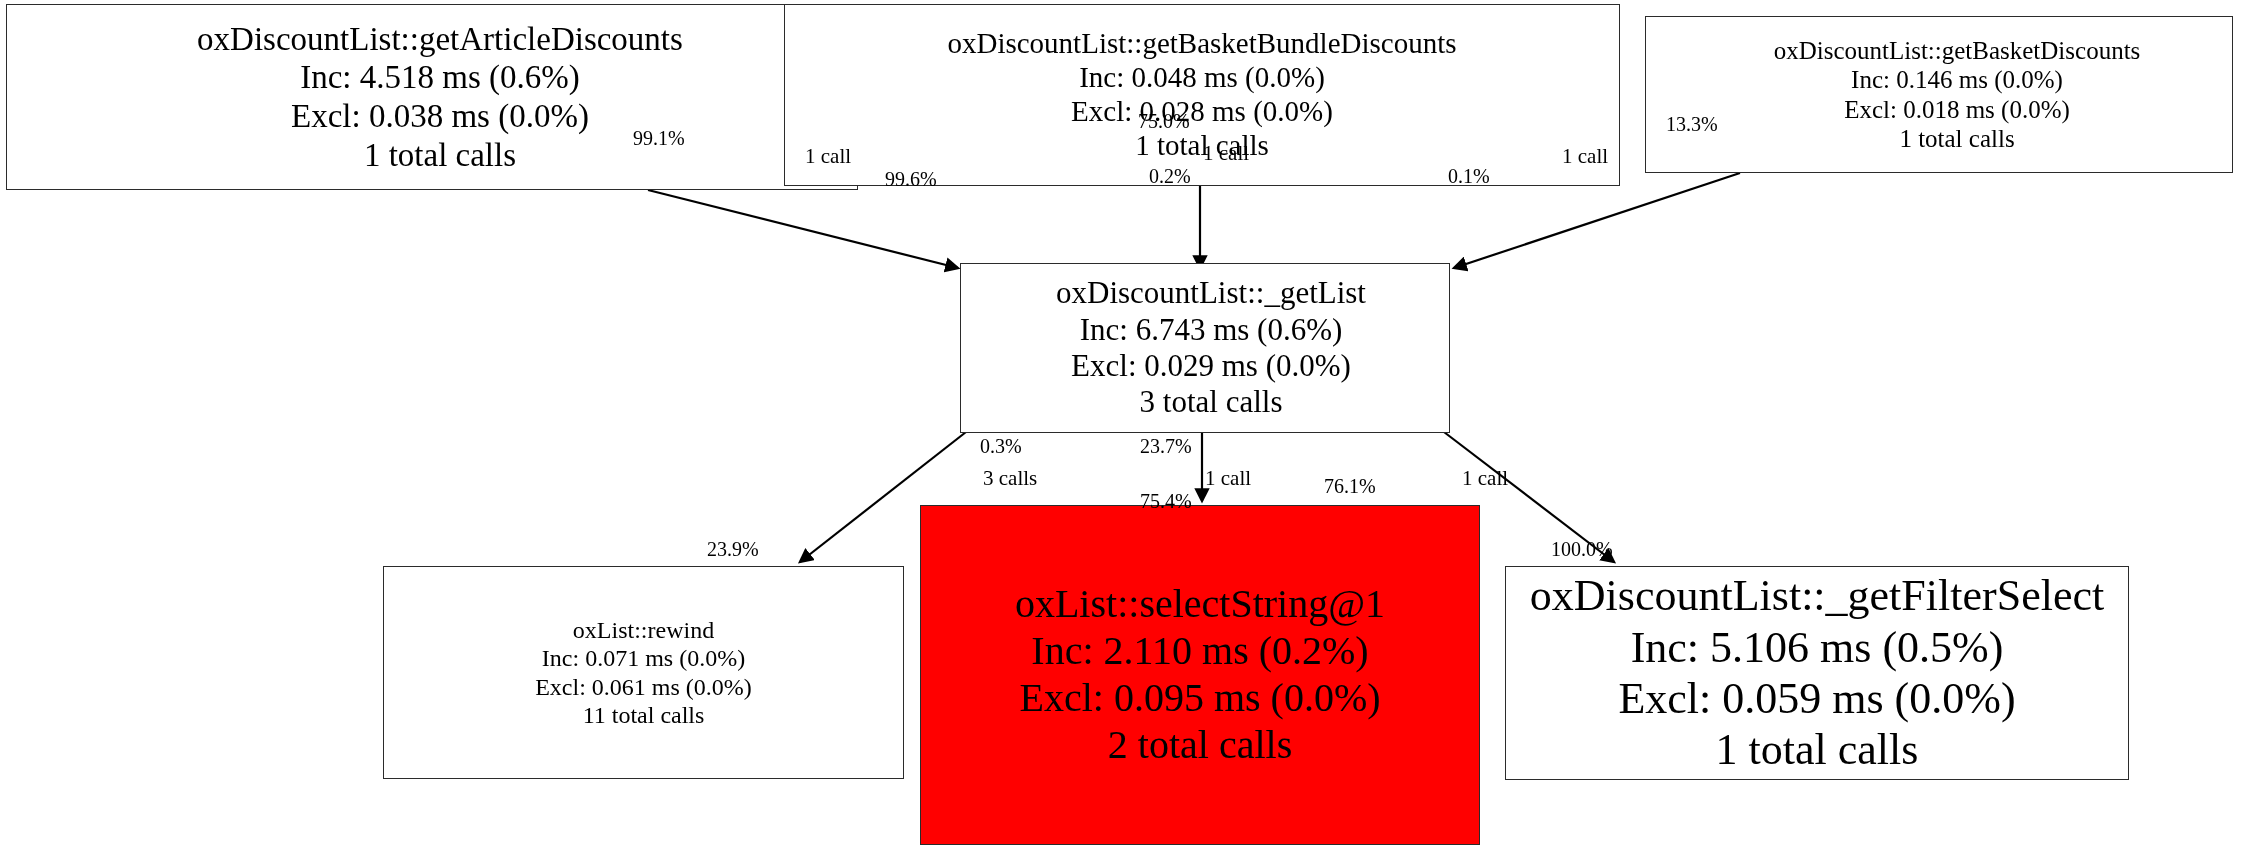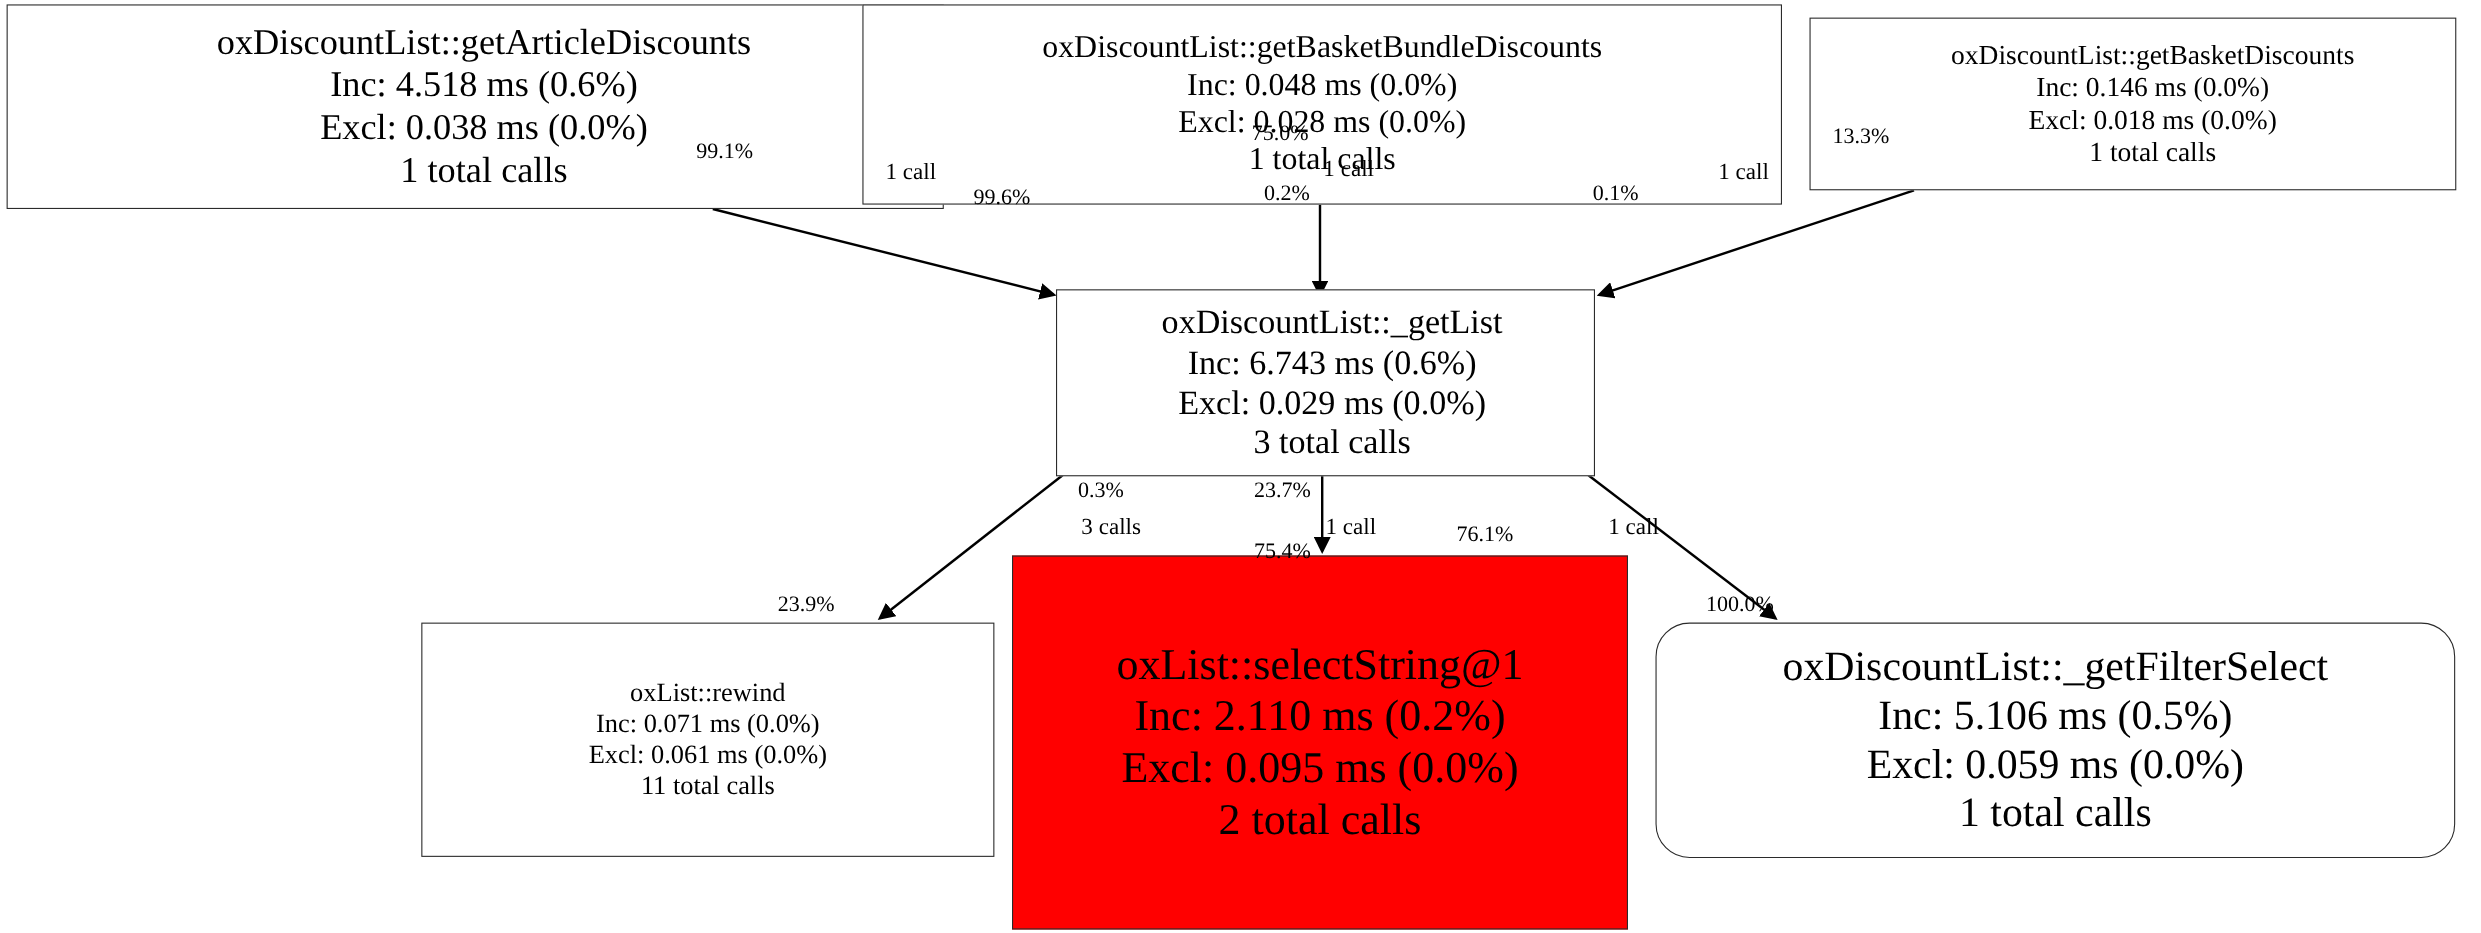--- a/index.html
+++ b/index.html
@@ -113,21 +113,21 @@
     <span class="nline">11 total calls</span>
   </div>
 
   <div class="node highlight" style="left:920px; top:505px; width:560px; height:340px; font-size:40px;">
     <span class="nline">oxList::selectString@1</span>
     <span class="nline">Inc: 2.110 ms (0.2%)</span>
     <span class="nline">Excl: 0.095 ms (0.0%)</span>
     <span class="nline">2 total calls</span>
   </div>
 
-  <div class="node" style="left:1505px; top:566px; width:727px; height:214px; font-size:38px;border-radius:31px;">
+  <div class="node" style="left:1505px; top:566px; width:624px; height:214px; font-size:44px;">
     <span class="nline">oxDiscountList::_getFilterSelect</span>
     <span class="nline">Inc: 5.106 ms (0.5%)</span>
     <span class="nline">Excl: 0.059 ms (0.0%)</span>
     <span class="nline">1 total calls</span>
   </div>
 
   <span class="edge-label lbl-pct" style="left:633px; top:128px;">99.1%</span>
   <span class="edge-label lbl-calls" style="left:805px; top:146px;">1 call</span>
   <span class="edge-label lbl-pct" style="left:885px; top:169px;">99.6%</span>
 

